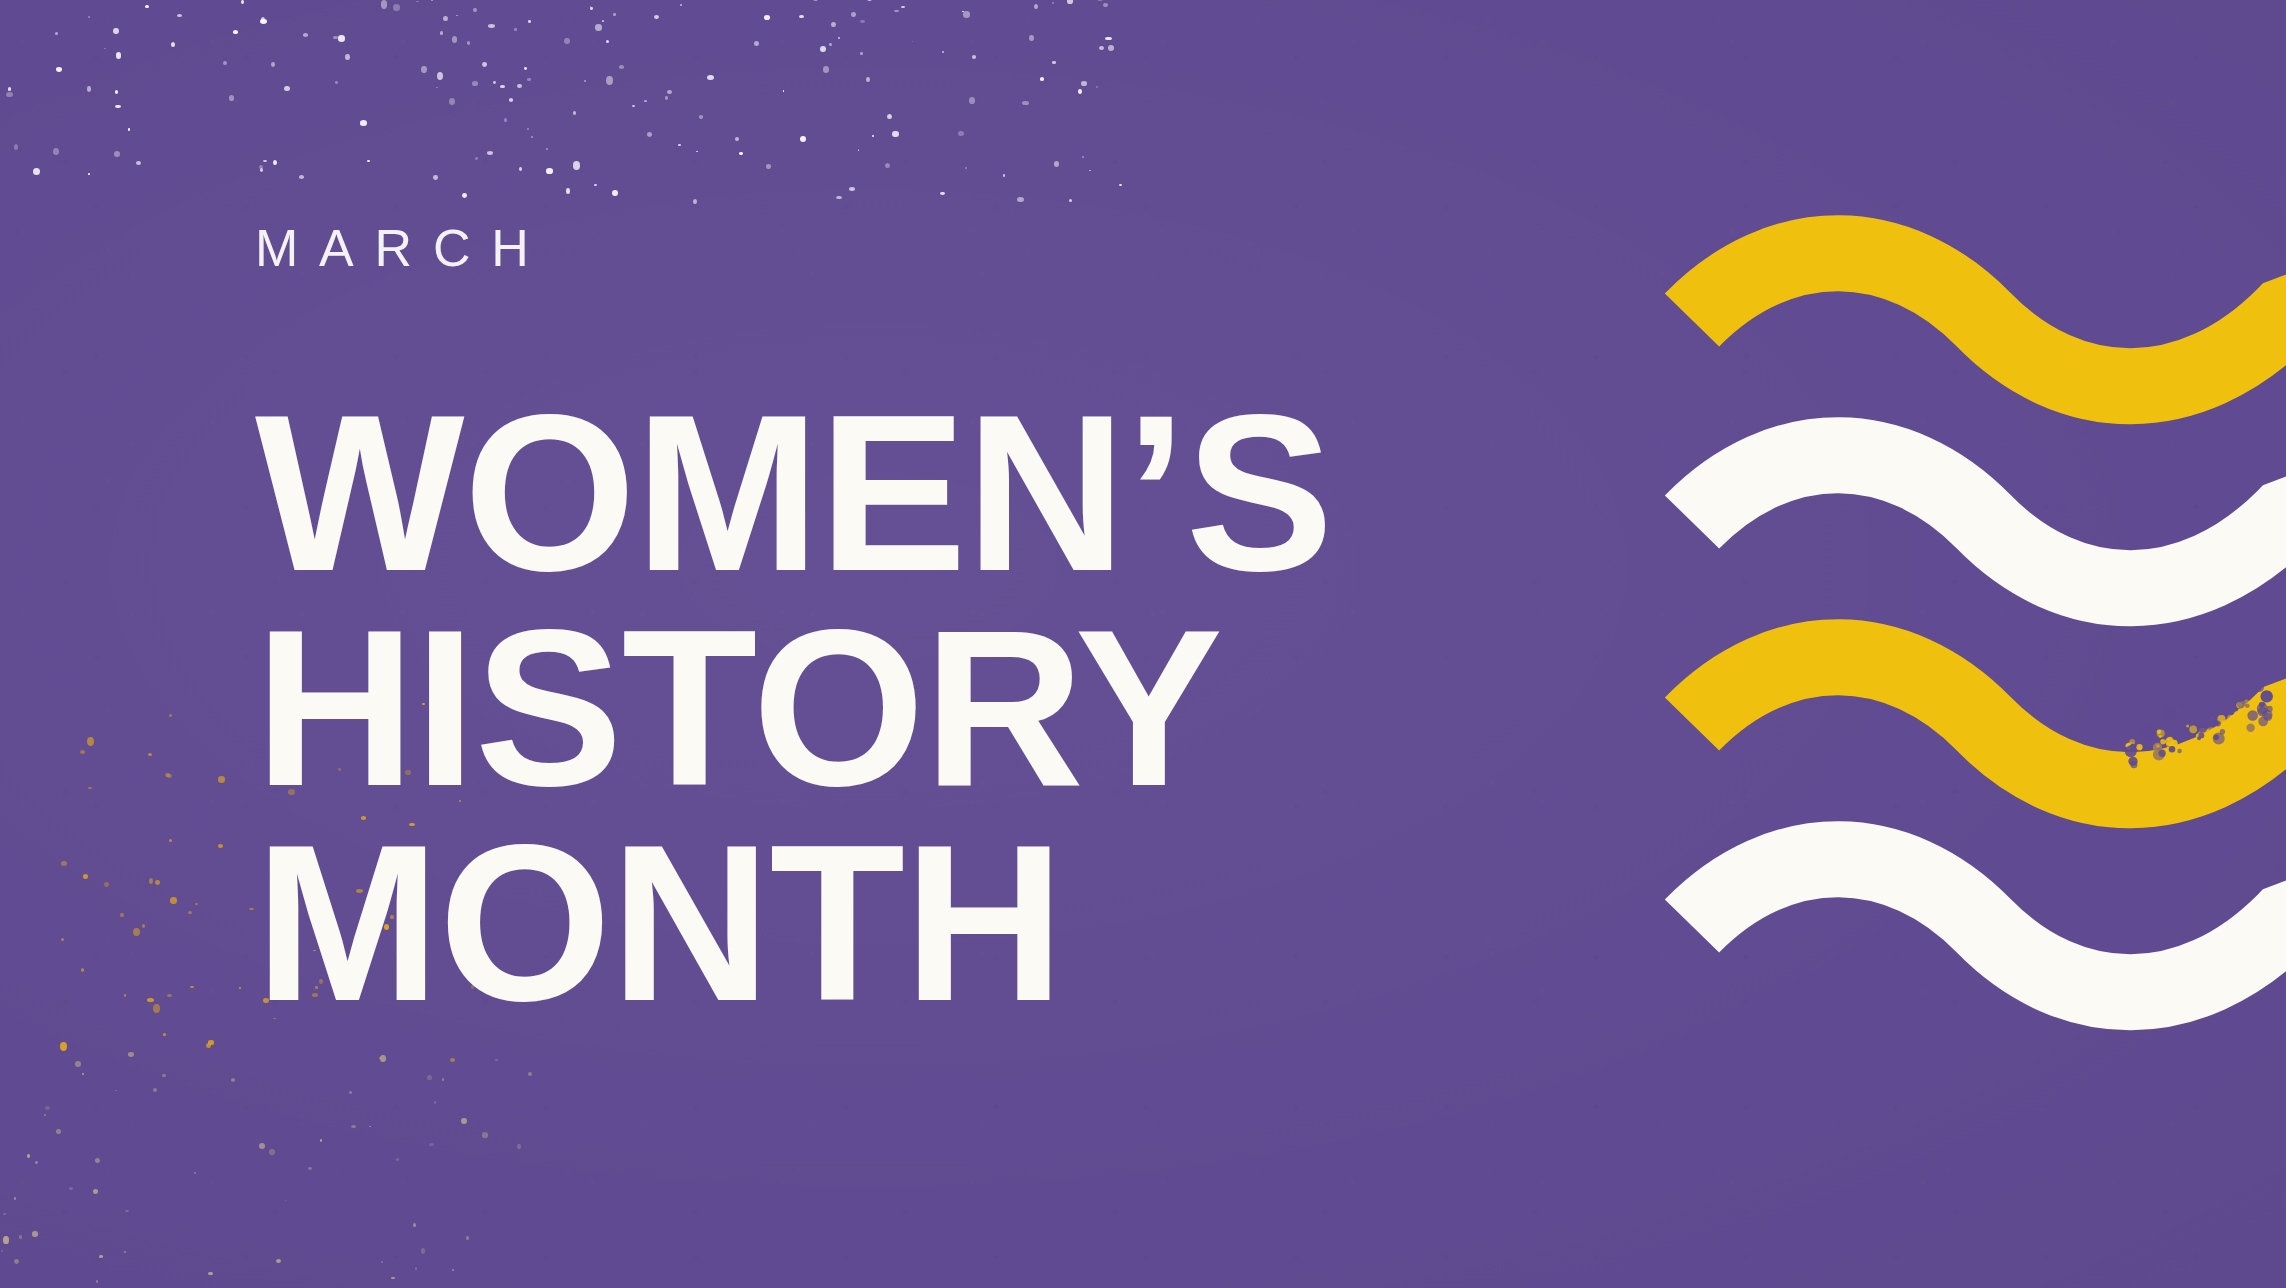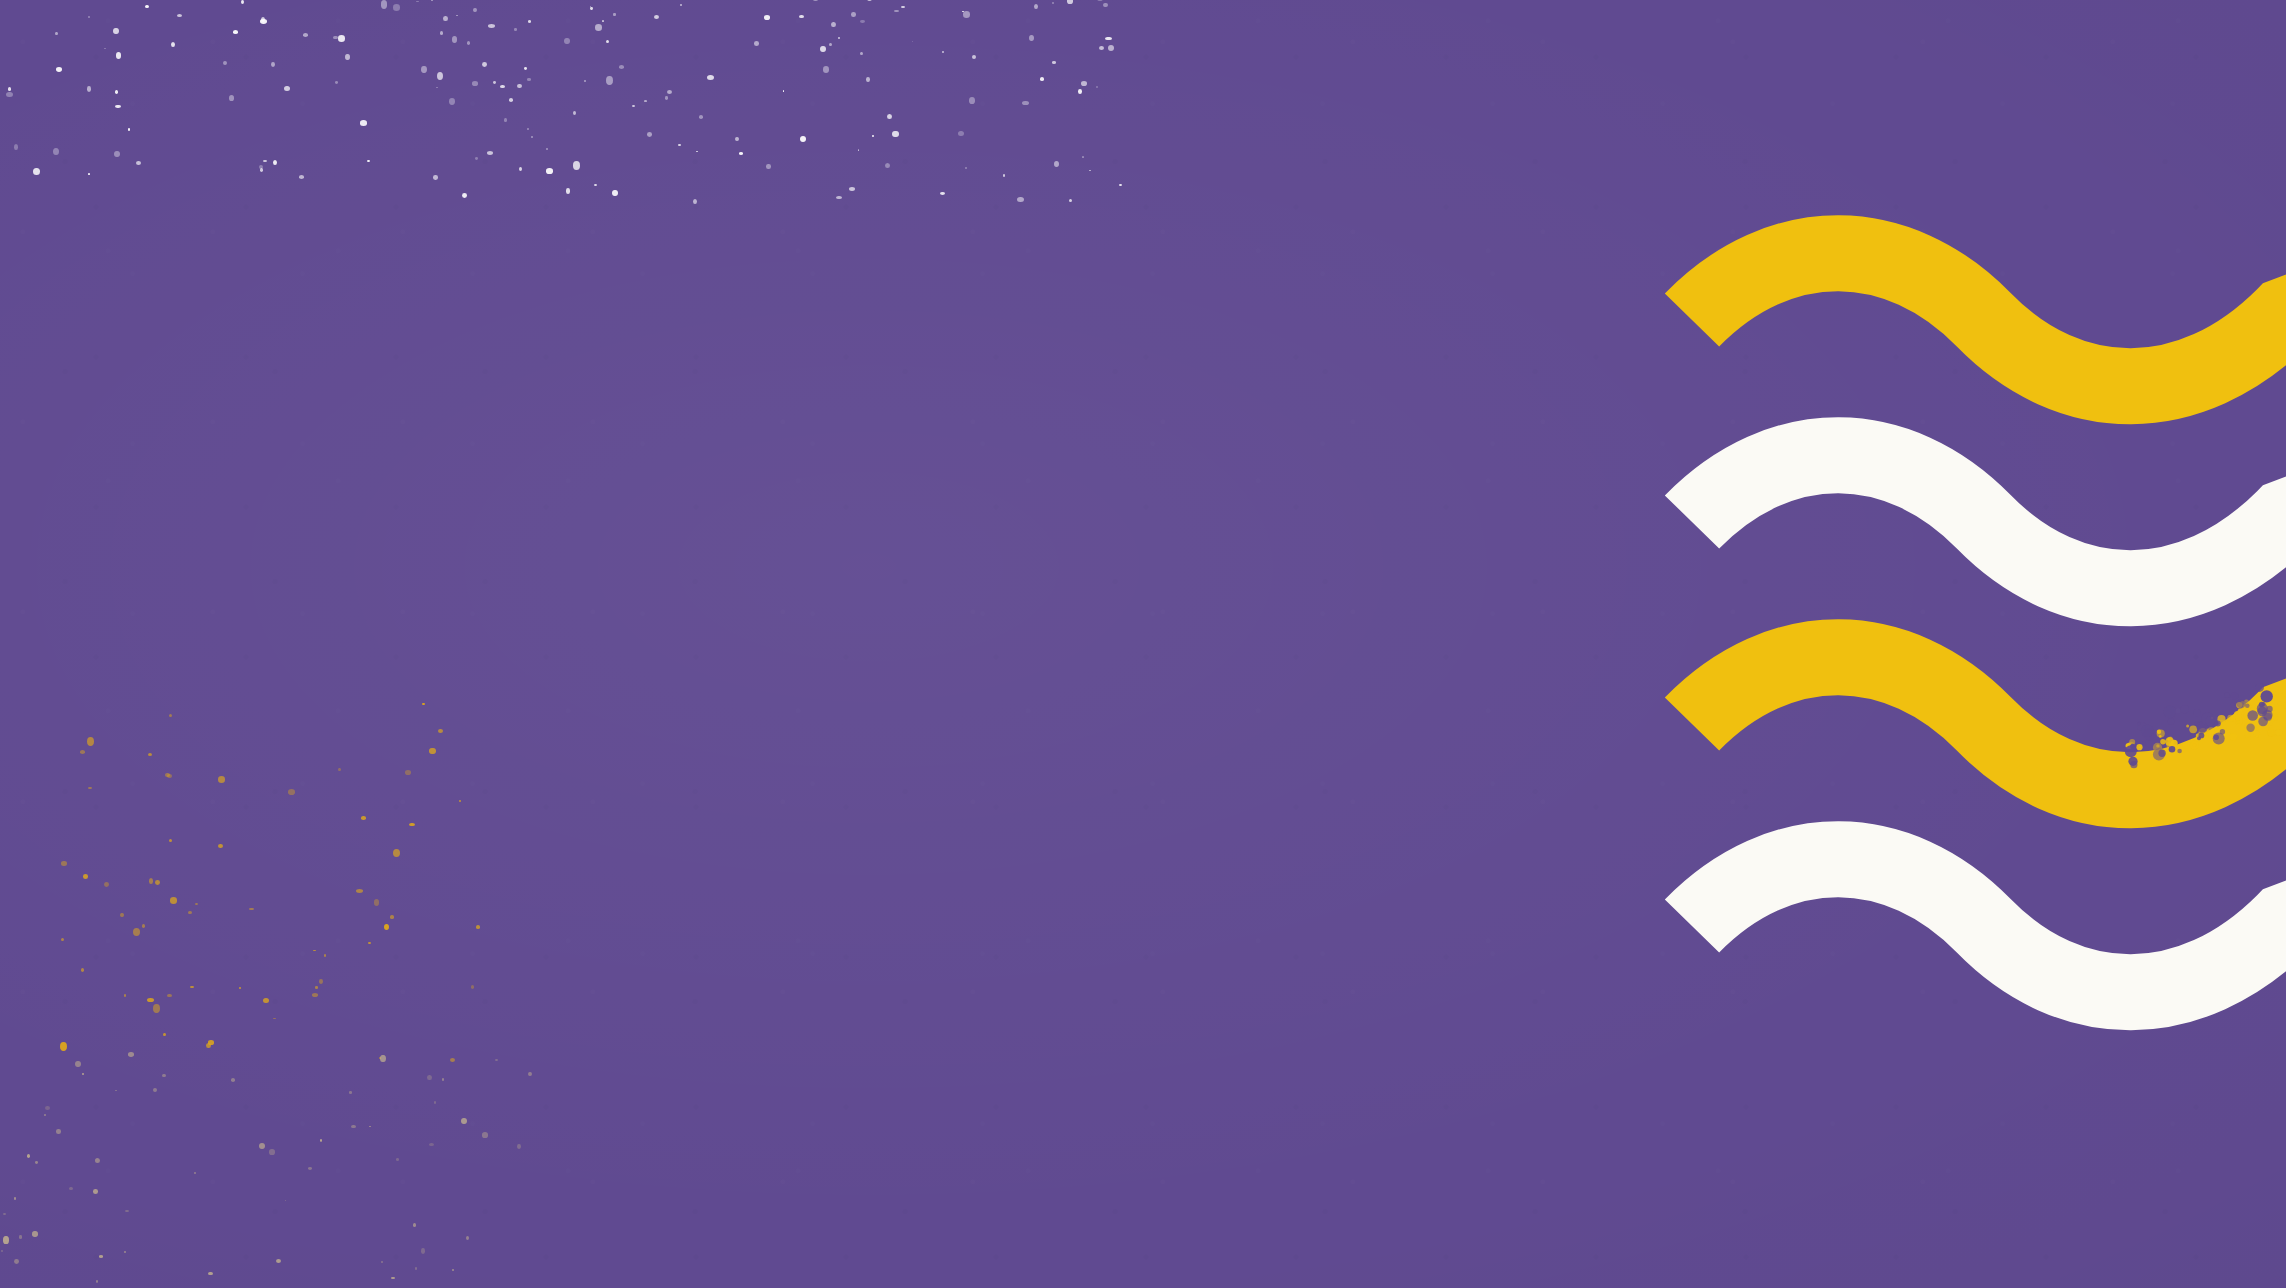--- a/index.html
+++ b/index.html
@@ -376,20 +376,28 @@
       <span style="left: 307.961px; top: 117.385px; width: 3.99055px; height: 2.27796px; background: rgb(217, 201, 143); opacity: 0.35;"></span>
       <span style="left: 123.619px; top: 201.376px; width: 2.52049px; height: 1.75185px; background: rgb(217, 201, 143); opacity: 0.47;"></span>
       <span style="left: 421.028px; top: 198.448px; width: 4.34842px; height: 5.31067px; background: rgb(217, 201, 143); opacity: 0.26;"></span>
       <span style="left: 427.081px; top: 25px; width: 4.4908px; height: 5.30632px; background: rgb(217, 201, 143); opacity: 0.25;"></span>
       <span style="left: 269.26px; top: 98.9305px; width: 5.50013px; height: 5.71674px; background: rgb(217, 201, 143); opacity: 0.29;"></span>
       <span style="left: 461.076px; top: 67.6298px; width: 5.56303px; height: 6.01955px; background: rgb(217, 201, 143); opacity: 0.62;"></span>
       <span style="left: 380.321px; top: 4.90974px; width: 5.50749px; height: 7.42587px; background: rgb(217, 201, 143); opacity: 0.58;"></span>
       <span style="left: 114.951px; top: 39.6373px; width: 2.20871px; height: 1.56182px; background: rgb(217, 201, 143); opacity: 0.36;"></span>
     </div>
 
+  <div id="text-block">
+    <p id="eyebrow">MARCH</p>
+    <h1 id="headline">
+      <span class="hl-line">WOMEN’S</span>
+      <span class="hl-line">HISTORY</span>
+      <span class="hl-line">MONTH</span>
+    </h1>
+  </div>
 
   <div id="waves">
     <svg viewBox="0 0 620 900" preserveAspectRatio="none" aria-hidden="true">
       <defs>
         <path id="wavepath" d="M 8 76 C 96 -14 214 -12 300 76 C 386 164 506 166 600 72 L 700 34"></path>
         <mask id="fade-right">
           <rect x="-40" y="-80" width="760" height="300" fill="#fff"></rect>
           <rect x="430" y="-80" width="330" height="300" fill="url(#fadegrad)"></rect>
         </mask>
         <linearGradient id="fadegrad" x1="0" y1="0" x2="1" y2="0">

